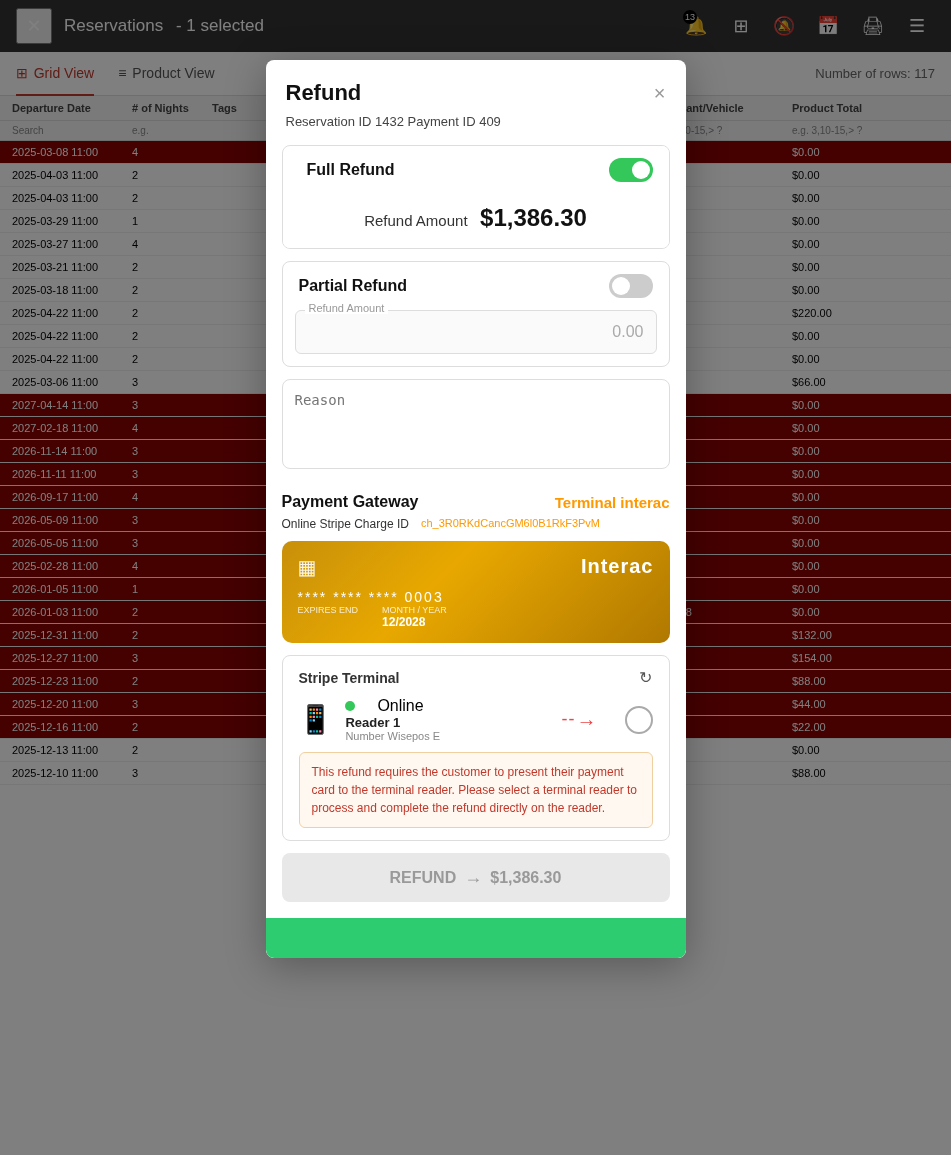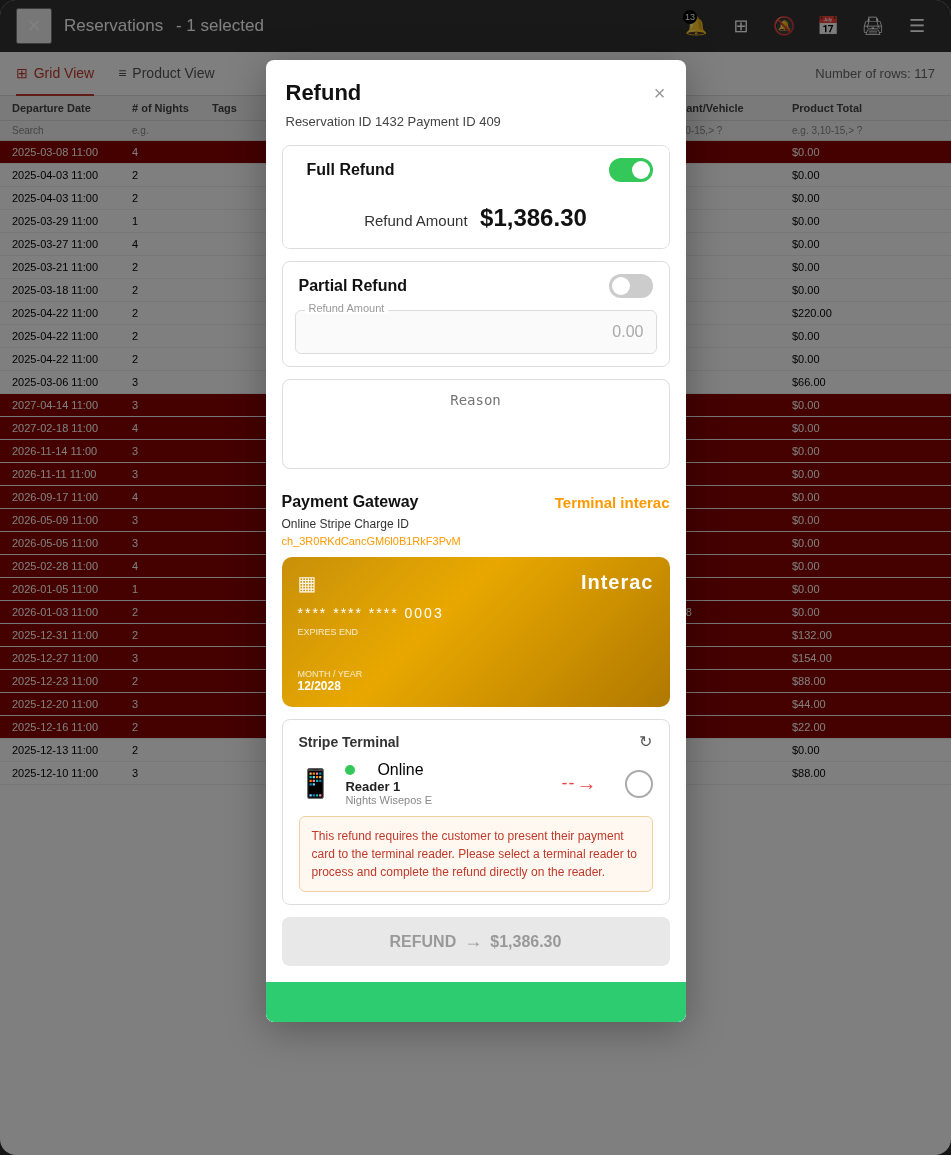--- a/index.html
+++ b/index.html
@@ -1,21 +1,21 @@
 <!DOCTYPE html>
 <html><head>
   <meta charset="utf-8">
   <style>
     * { box-sizing: border-box; margin: 0; padding: 0; }
     body { font-family: -apple-system, BlinkMacSystemFont, 'Segoe UI', sans-serif; background: #2d2d2d; width: 951px; min-height: 1155px; overflow: hidden; position: relative; }
 
     
     .bg-table-container {
       position: absolute; top: 0; left: 0; width: 951px; height: 1155px;
-      background: #fff; overflow: hidden; border-radius: 16px;
+      background: #fff; overflow: hidden;
     }
 
     
     .top-bar {
       background: #333; color: #fff; height: 52px;
       display: flex; align-items: center; padding: 0 16px; gap: 12px;
     }
     .top-bar-title { font-size: 17px; font-weight: 500; }
     .top-bar-icons { margin-left: auto; display: flex; gap: 8px; align-items: center; }
     .top-bar-icon { width: 36px; height: 36px; display: flex; align-items: center; justify-content: center; color: #fff; font-size: 18px; cursor: pointer; }
@@ -125,42 +125,42 @@
       width: 100%; border: 1.5px solid #ddd; border-radius: 6px; padding: 12px;
       font-size: 16px; text-align: right; color: #aaa; background: #fafafa;
     }
 
     
     .reason-field {
       margin: 0 16px 12px 16px; border: 1.5px solid #ddd; border-radius: 8px; padding: 12px;
     }
     .reason-input {
       width: 100%; border: none; outline: none; font-size: 14px; color: #6d28d9; resize: none;
-      height: 60px; background: transparent; text-align: center;
+      height: 60px; background: transparent;
     }
 
     
     .payment-gateway {
       padding: 12px 16px 4px 16px; display: flex; justify-content: space-between; align-items: center;
     }
     .payment-gateway-label { font-size: 16px; font-weight: 700; color: #111; }
     .payment-gateway-value { font-size: 15px; color: #f90; font-weight: 600; }
-    .stripe-charge { padding: 2px 16px 10px 16px; display: flex; gap: 4px; font-size: 12px; color: #333; flex-direction: column; }
+    .stripe-charge { padding: 2px 16px 10px 16px; display: flex; gap: 12px; font-size: 12px; color: #333; }
     .stripe-charge-id { color: #f90; font-size: 11px; }
 
     
     .card-display {
       margin: 0 16px 12px 16px; border-radius: 10px; background: linear-gradient(135deg, #c8900a 0%, #e8a800 40%, #b07800 100%);
       padding: 14px 16px; color: #fff; min-height: 90px; position: relative;
     }
     .card-top { display: flex; justify-content: space-between; align-items: flex-start; }
     .card-chip { font-size: 20px; opacity: 0.9; }
     .card-brand { font-size: 20px; font-weight: 700; letter-spacing: 1px; }
     .card-number { font-size: 14px; letter-spacing: 2px; margin-top: 10px; }
-    .card-bottom { display: flex; gap: 32px; margin-top: 6px; flex-direction: column; }
+    .card-bottom { display: flex; gap: 24px; margin-top: 0; }
     .card-field-label { font-size: 9px; opacity: 0.8; text-transform: uppercase; }
     .card-field-value { font-size: 12px; font-weight: 600; }
 
     
     .terminal-section {
       margin: 0 16px 12px 16px; border: 1.5px solid #ddd; border-radius: 8px; padding: 12px 16px;
     }
     .terminal-header { display: flex; justify-content: space-between; align-items: center; margin-bottom: 10px; }
     .terminal-title { font-size: 14px; font-weight: 600; color: #333; text-align: center; }
     .refresh-icon { font-size: 16px; color: #555; cursor: pointer; }
@@ -638,21 +638,21 @@
         <span class="refresh-icon">↻</span>
       </div>
       <div class="terminal-reader">
         <div class="reader-icon">📱</div>
         <div>
           <div class="reader-status">
             <span class="status-dot"></span>
             <span>Online</span>
           </div>
           <div class="reader-name">Reader 1</div>
-          <div class="reader-model">Nights Wisepos E</div>
+          <div class="reader-model">Number Wisepos E</div>
         </div>
         <div class="reader-arrow">
           <span class="dashed-line">- -</span>
           <span class="arrow-right">→</span>
         </div>
         <div class="reader-circle"></div>
       </div>
       <div class="terminal-warning">
         <span>This refund requires the customer to present their payment card to the terminal reader. Please select a terminal reader to process and complete the refund directly on the reader.</span>
       </div>

